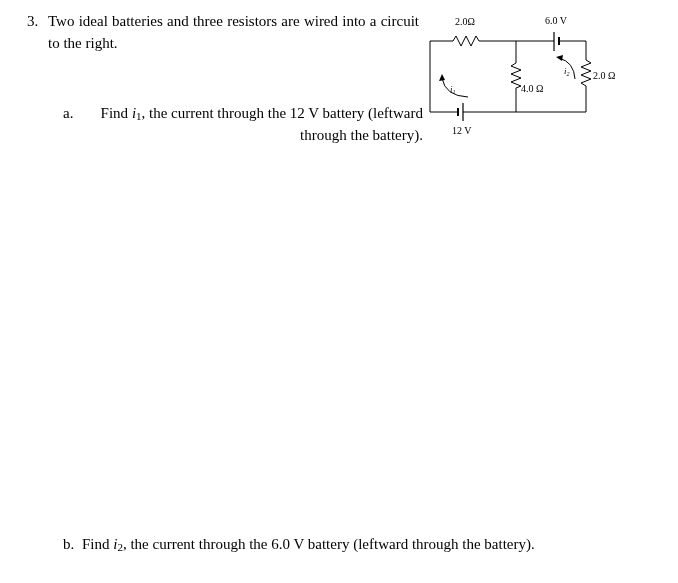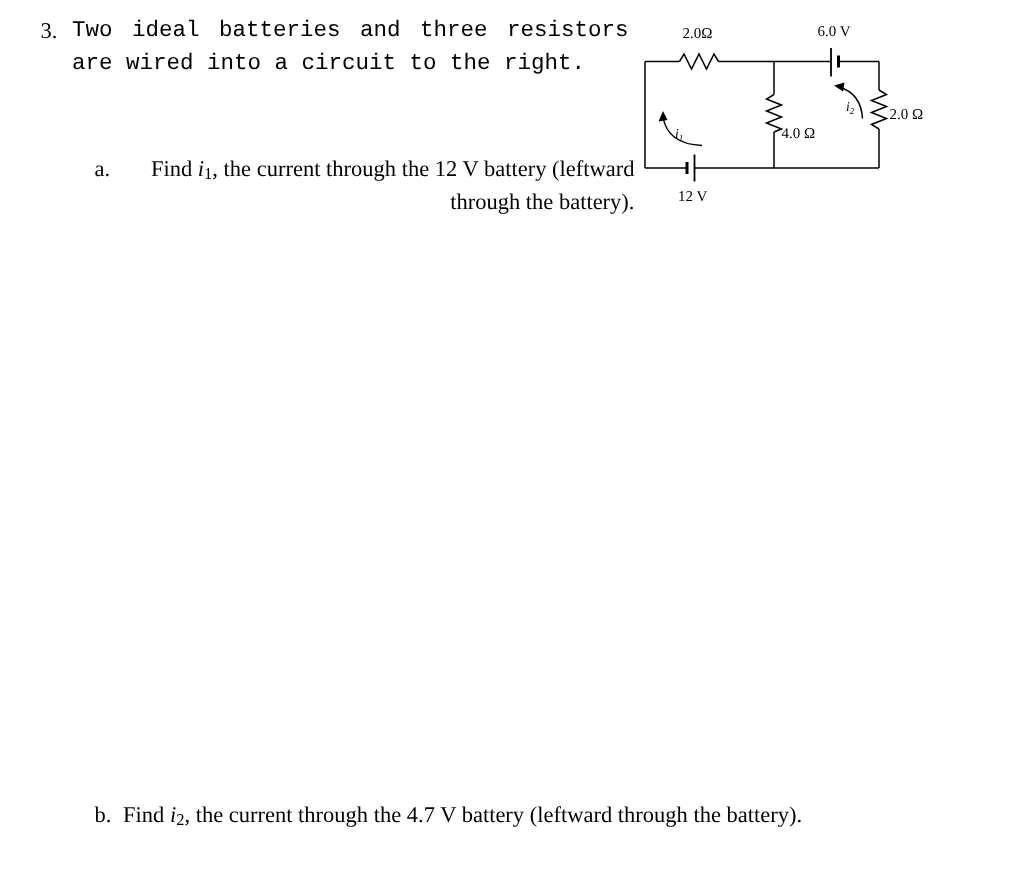--- a/index.html
+++ b/index.html
@@ -1,21 +1,21 @@
 <!DOCTYPE html>
 <html><head>
 <meta charset="utf-8">
 <style>
   html, body { margin:0; padding:0; background:#ffffff; }
   body { width:678px; height:583px; position:relative; overflow:hidden;
          font-family:"Liberation Serif", serif; color:#000; }
   .q { position:absolute; font-size:15px; line-height:22px; }
   #q3 { left:27px; top:10px; width:392px; }
   #q3 .num { position:absolute; left:0; top:0; }
-  #q3 .body { margin-left:21px; text-align:justify; text-align-last:left;font-family:Liberation Mono, monospace; }
+  #q3 .body { margin-left:21px; text-align:justify; text-align-last:left; }
   #qa { left:63px; top:102px; width:360px; }
   #qa .num { position:absolute; left:0; top:0; }
   #qa .body { margin-left:19px;text-align:right; }
   #qb { left:63px; top:533px; width:560px; }
   #qb .num { position:absolute; left:0; top:0; }
   #qb .body { margin-left:19px; white-space:nowrap; }
   i.sym { font-style:italic; }
   sub { font-size:11px; vertical-align:-2px; line-height:0; }
   svg#circuit { position:absolute; left:420px; top:0; }
   .lbl { font-family:"Liberation Serif", serif; font-size:10px; fill:#000; }
@@ -29,21 +29,21 @@
   <div class="body">Two ideal batteries and three resistors are wired into a circuit to the right.</div>
 </div>
 
 <div class="q" id="qa">
   <span class="num">a.</span>
   <div class="body"><span>Find </span><i class="sym">i</i><sub>1</sub><span>, the current through the 12 V battery (leftward through the battery).</span></div>
 </div>
 
 <div class="q" id="qb">
   <span class="num">b.</span>
-  <div class="body"><span>Find </span><i class="sym">i</i><sub>2</sub><span>, the current through the 4.7 V battery (leftward through the battery).</span></div>
+  <div class="body"><span>Find </span><i class="sym">i</i><sub>2</sub><span>, the current through the 6.0 V battery (leftward through the battery).</span></div>
 </div>
 
 <svg id="circuit" width="210" height="150" viewBox="0 0 210 150">
   <g stroke="#000" stroke-width="1" fill="none">
 
     <path d="M10 41 L10 112"></path>
     <path d="M10 41 L33 41"></path>
 
     <path d="M33 41 L36 36 L41 46 L46 36 L51 46 L56 36 L59 41"></path>
     <path d="M59 41 L96 41"></path>

